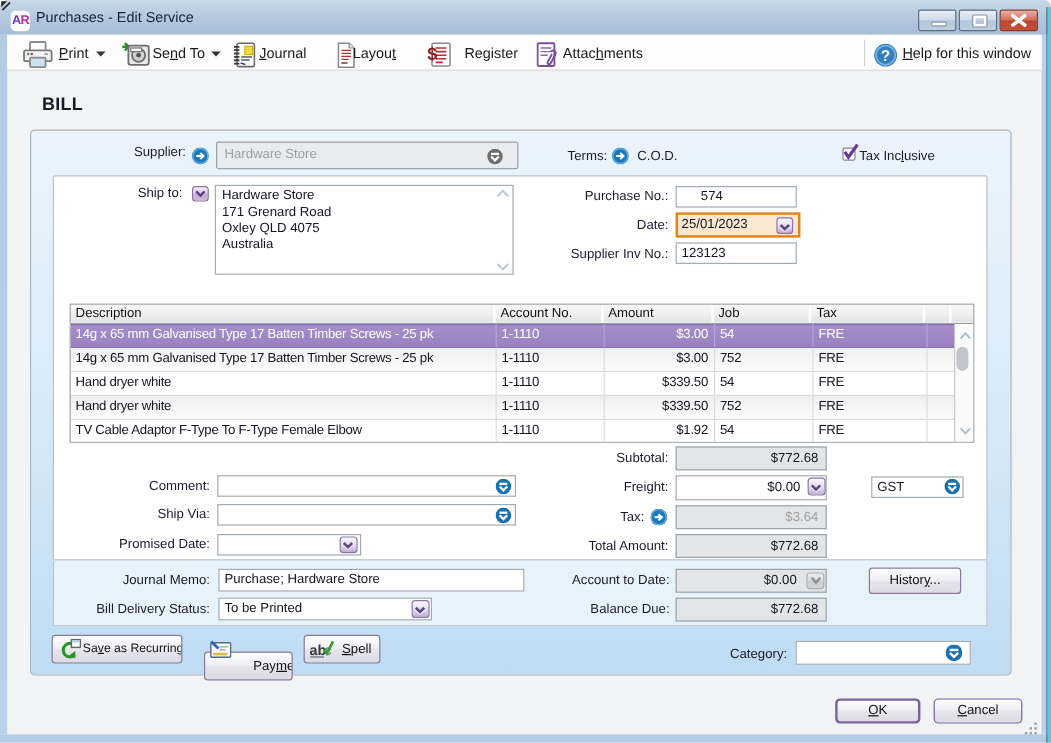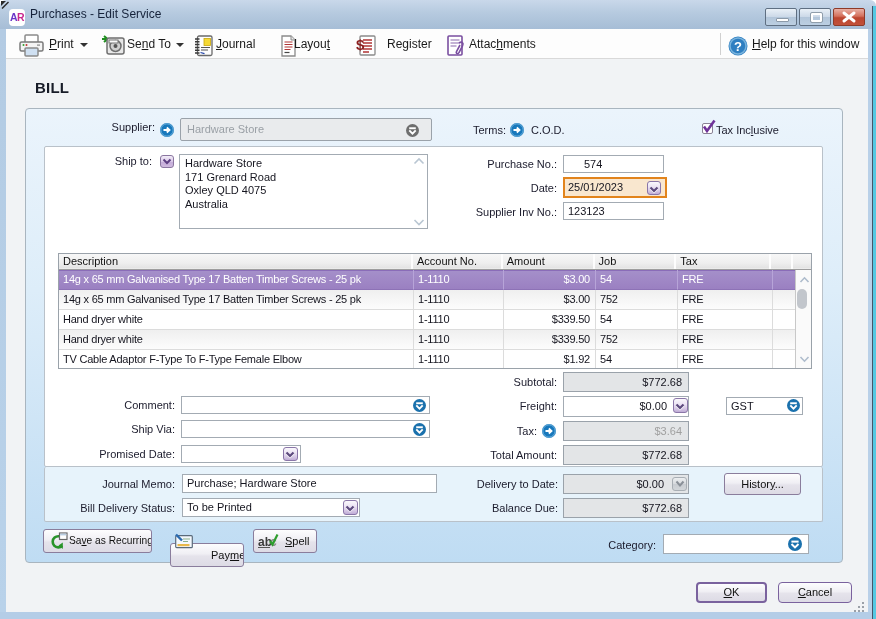--- a/index.html
+++ b/index.html
@@ -313,21 +313,21 @@
 
 <div class="lbl" style="left:75px;top:478px;width:100px;">Journal Memo:</div>
 <div class="inp" style="left:182px;top:474px;width:255px;height:19px;line-height:17px;padding-left:4px;">Purchase; Hardware Store</div>
 <div class="lbl" style="left:55px;top:502px;width:120px;">Bill Delivery Status:</div>
 <div class="inp" style="left:182px;top:498px;width:178px;height:19px;line-height:17px;padding-left:4px;">To be Printed</div>
 <div class="pbtn" style="left:343px;top:500px;width:15px;height:15px;"></div>
 <svg class="abs" style="left:345px;top:504px;" width="10" height="9">
     <path d="M1.5,2.5 L5,6 L8.5,2.5" stroke="#fff" stroke-width="2.2" fill="none" opacity="0.9" transform="translate(0,1)"></path>
     <path d="M1.5,2.5 L5,6 L8.5,2.5" stroke="#5d4a7e" stroke-width="2.2" fill="none"></path>
   </svg>
-<div class="lbl" style="left:458px;top:478px;width:100px;">Delivery to Date:</div>
+<div class="lbl" style="left:458px;top:478px;width:100px;">Account to Date:</div>
 <div class="gbox" style="left:563px;top:474px;width:126px;height:20px;line-height:18px;padding-right:24px;">$0.00</div>
 <div class="gbtn" style="left:672px;top:477px;width:15px;height:14px;"></div>
 <svg class="abs" style="left:675px;top:480px;" width="10" height="8">
     <path d="M1.5,1.5 L5,5.5 L8.5,1.5" stroke="#8a9098" stroke-width="2" fill="none"></path>
   </svg>
 <div class="btn" style="left:724px;top:473px;width:77px;height:22px;line-height:20px;">Histor<u>y</u>...</div>
 <div class="lbl" style="left:458px;top:502px;width:100px;">Balance Due:</div>
 <div class="gbox" style="left:563px;top:498px;width:126px;height:20px;line-height:18px;padding-right:6px;">$772.68</div>
 
 <div class="btn" style="left:43px;top:529px;width:109px;height:24px;line-height:22px;text-align:left;padding-left:25px;font-size:10.2px;">Sa<u>v</u>e as Recurring</div>

